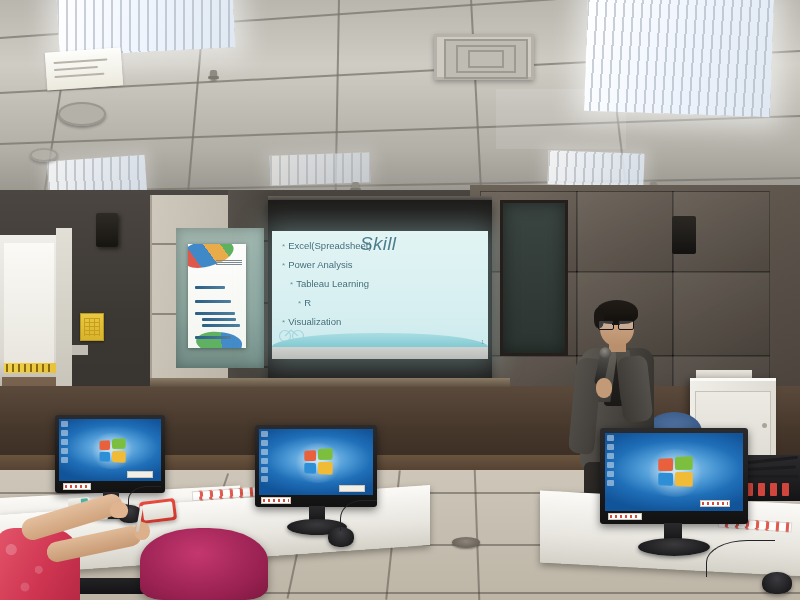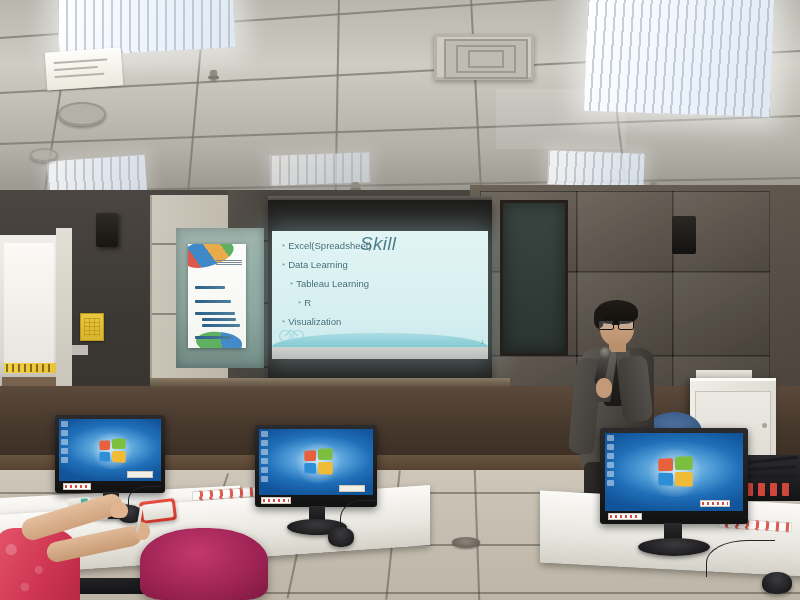--- a/index.html
+++ b/index.html
@@ -464,21 +464,21 @@
   <div class="slide">
     <div class="slide-title">Skill</div>
 
     <div class="bullets">
       <div class="bullet lv0">
         <span class="mk">*</span>
         <span>Excel(Spreadsheet)</span>
       </div>
       <div class="bullet lv0">
         <span class="mk">*</span>
-        <span>Data Learning</span>
+        <span>Power Analysis</span>
       </div>
       <div class="bullet lv1">
         <span class="mk">*</span>
         <span>Tableau Learning</span>
       </div>
       <div class="bullet lv2">
         <span class="mk">*</span>
         <span>R</span>
       </div>
       <div class="bullet lv0">

